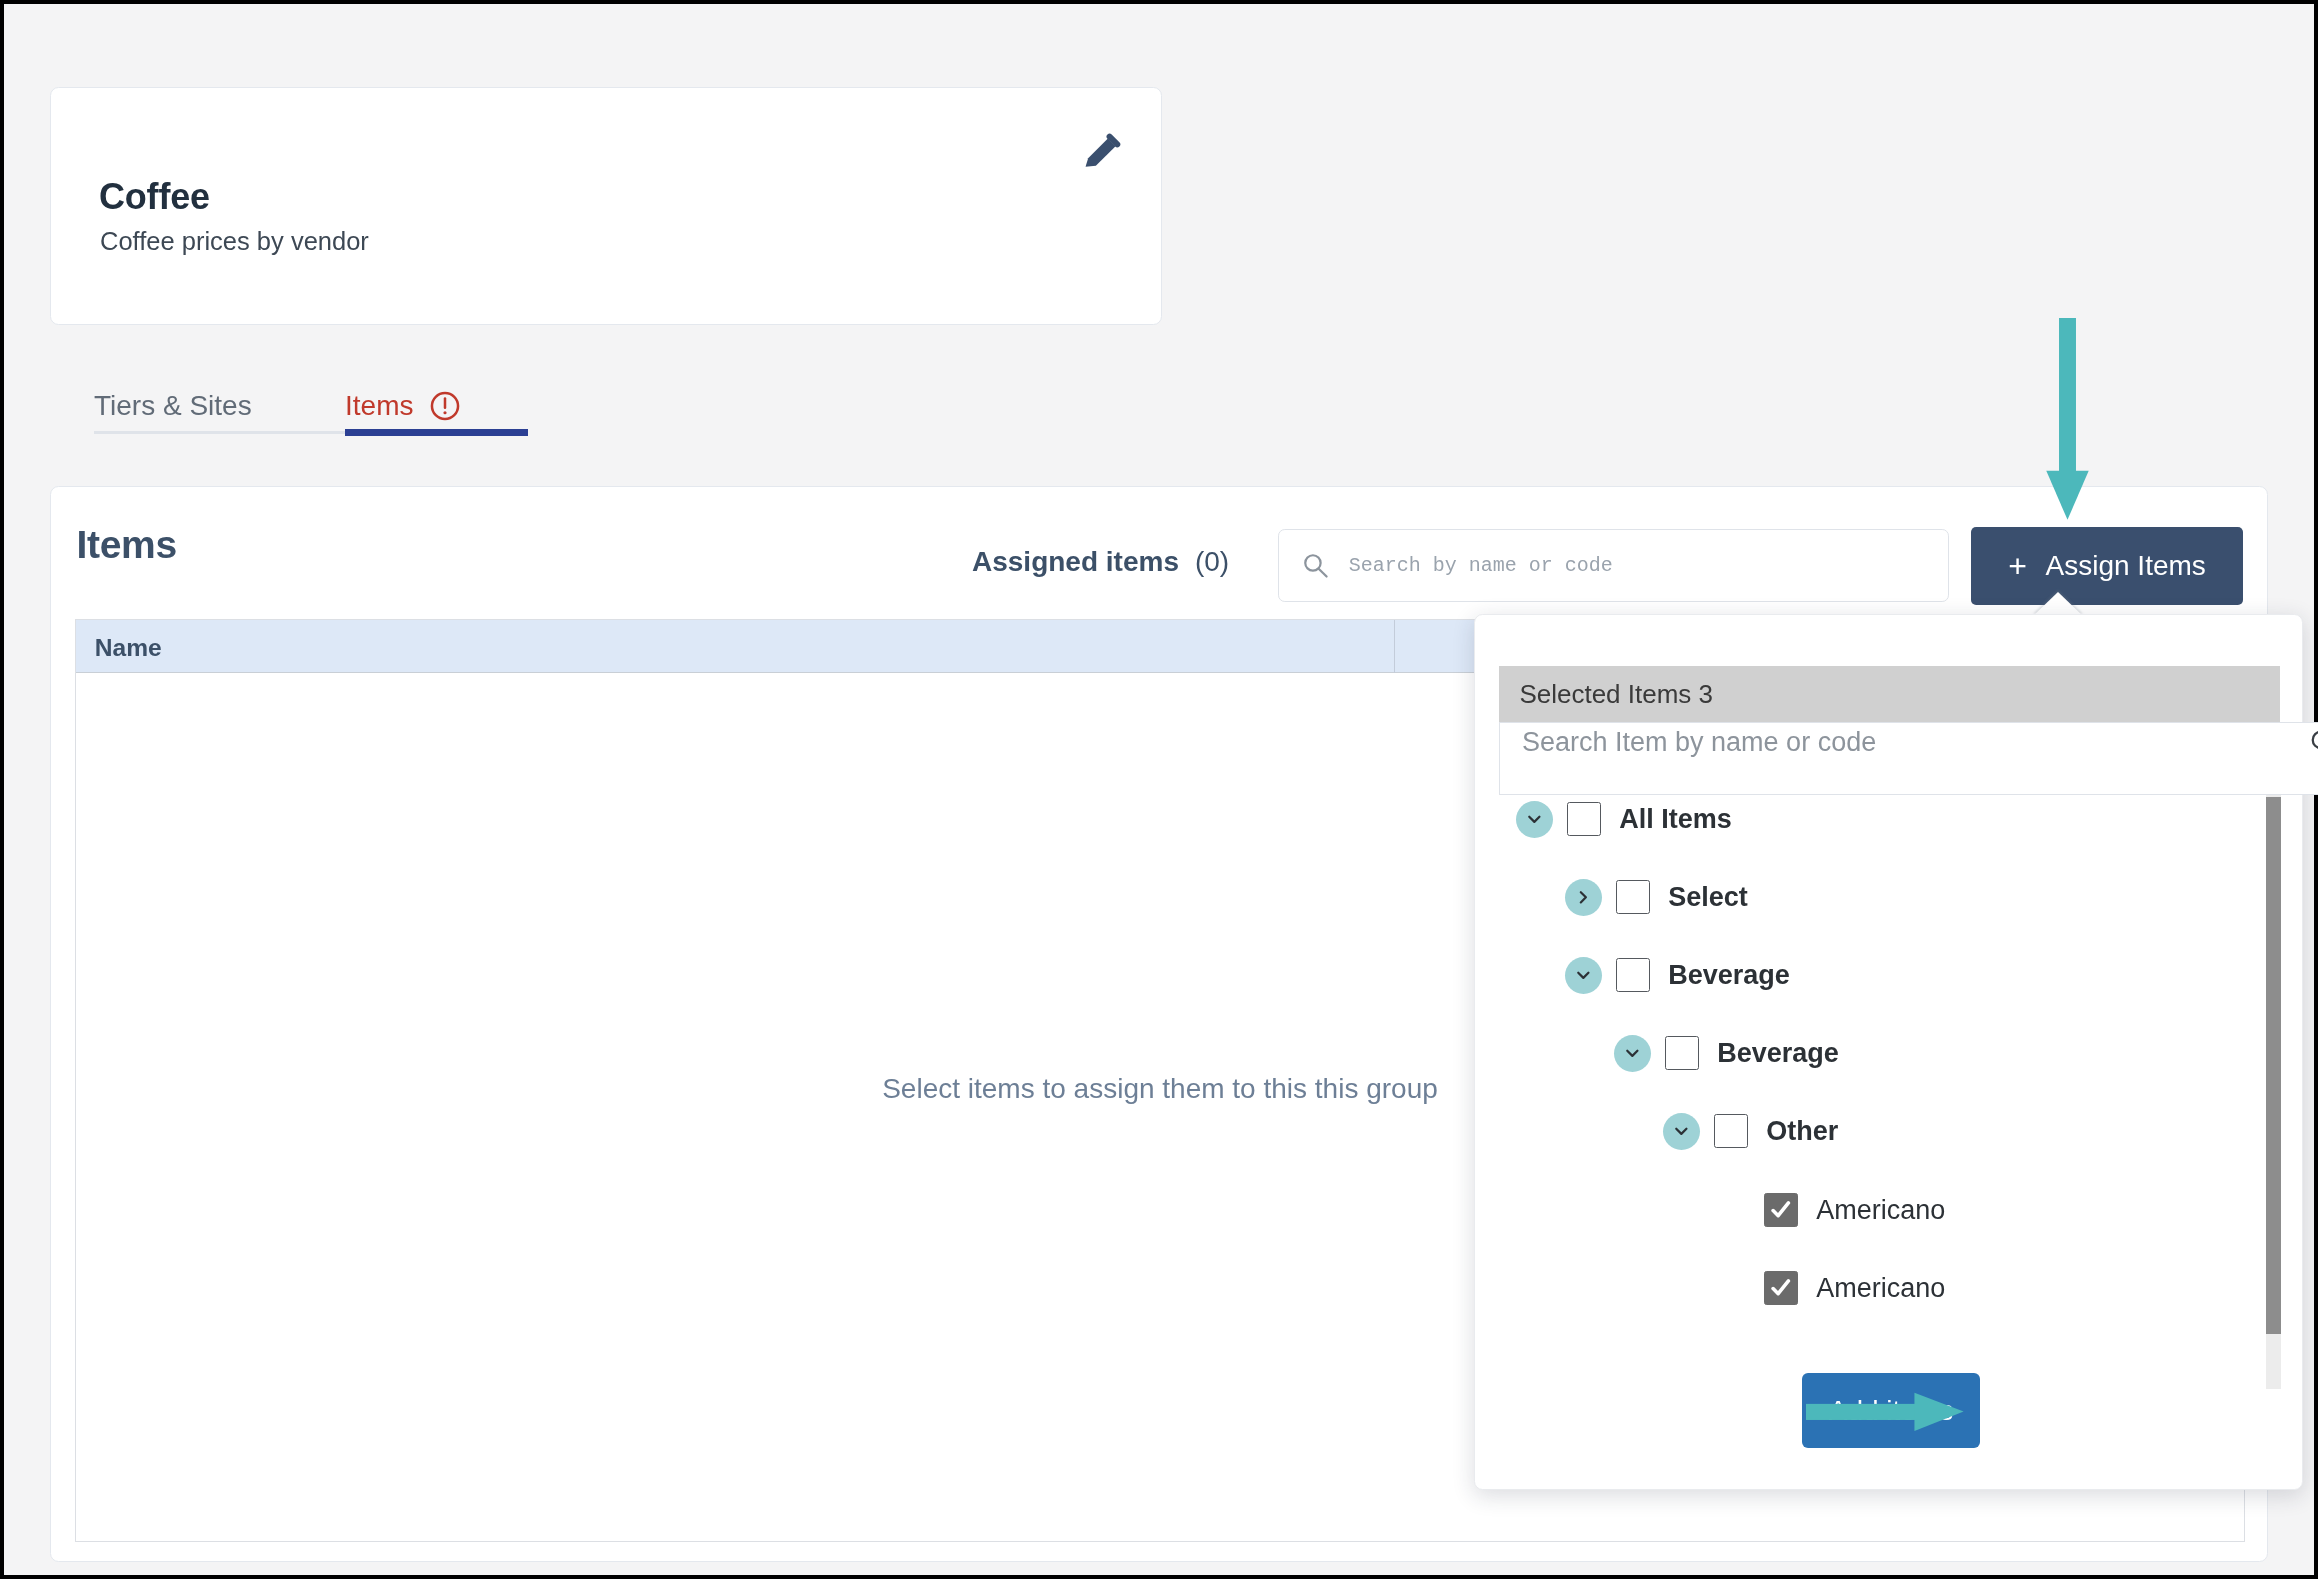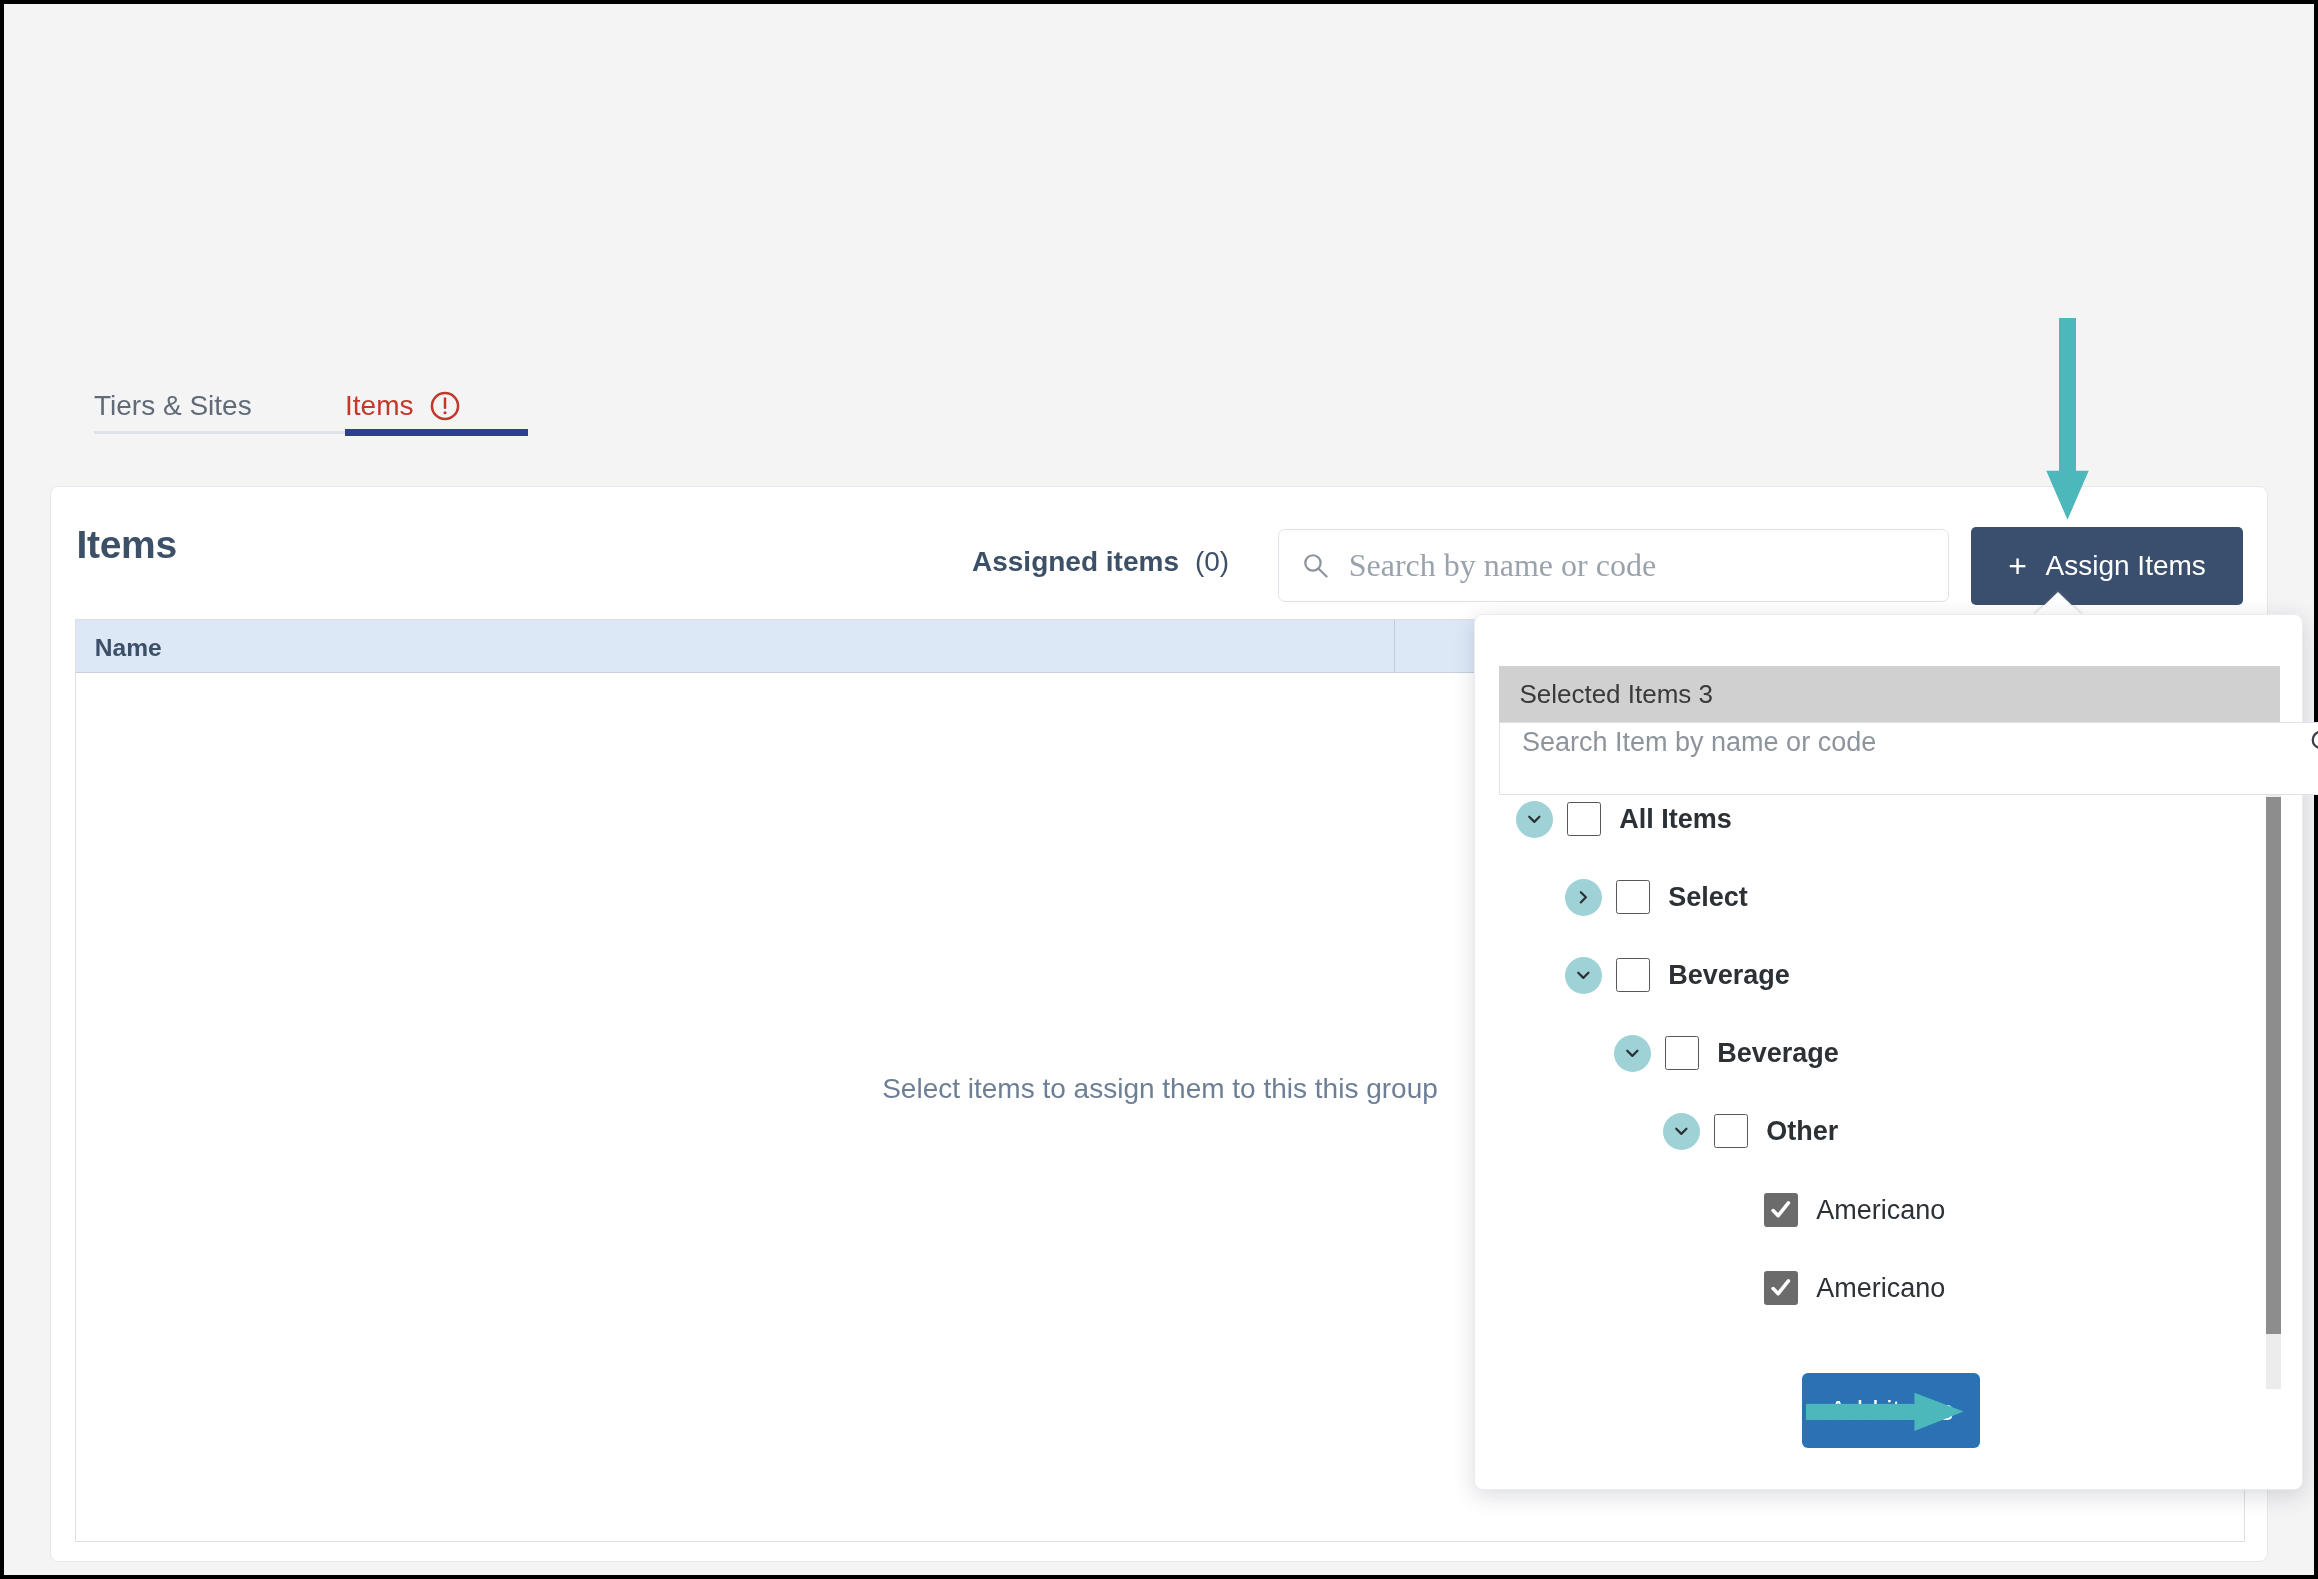--- a/index.html
+++ b/index.html
@@ -80,21 +80,21 @@
   #assigned-count { font-size: 28px; color: #3c5068; }
 
   #search-box {
     position: absolute; left: 1227px; top: 42px; width: 671px; height: 73px;
     background: #ffffff; border: 0.8px solid #dfe3e9; border-radius: 6.8px;
     display: flex; align-items: center; padding: 0 22px; cursor: text;
   }
   #search-box .mag { width: 29px; height: 29px; margin-right: 18.7px; flex: 0 0 auto; }
   #search-input {
     border: none; outline: none; background: transparent;
-    font-family: Liberation Serif, serif; font-size: 32px; color: #0f766e;
+    font-family: Liberation Mono, monospace; font-size: 20px; color: #0f766e;
     width: 100%;
   }
   #search-input::placeholder { color: #9aa3ad; }
 
   #assign-btn {
     position: absolute; left: 1920px; top: 40px; width: 272px; height: 78px;
     background: #3a4f6e; border: none; border-radius: 5.1px;
     color: #ffffff; font-family: "Liberation Sans", sans-serif; font-size: 28px;
     display: flex; align-items: center; justify-content: center; gap: 18.7px; cursor: pointer;
   }
@@ -192,20 +192,30 @@
   .anno { position: absolute; pointer-events: none; }
   #arrow-down { left: 2038px; top: 314px; }
   #arrow-right { left: 1798px; top: 1384px; }
 </style>
 </head>
 <body>
 
 <div id="frame">
 
 
+  <div id="title-card">
+    <span id="pencil-btn">
+      <svg width="48" height="48" viewBox="0 0 56 56">
+        <path d="M10 44 L13 34 L36 11 L45 20 L22 43 Z" fill="#3a4f6e"></path>
+        <path d="M38 9 L47 18" stroke="#3a4f6e" stroke-width="7" stroke-linecap="round"></path>
+      </svg>
+    </span>
+    <div id="group-title">Coffee</div>
+    <div id="group-sub">Coffee prices by vendor</div>
+  </div>
 
   <div id="tabs">
     <div id="tabs-rule"></div>
     <div class="tab" id="tab-tiers">
       <span class="tab-text">Tiers &amp; Sites</span>
     </div>
     <div class="tab" id="tab-items">
       <span class="tab-text">Items</span>
       <span>
         <svg class="warn-icon" viewBox="0 0 38 38">

